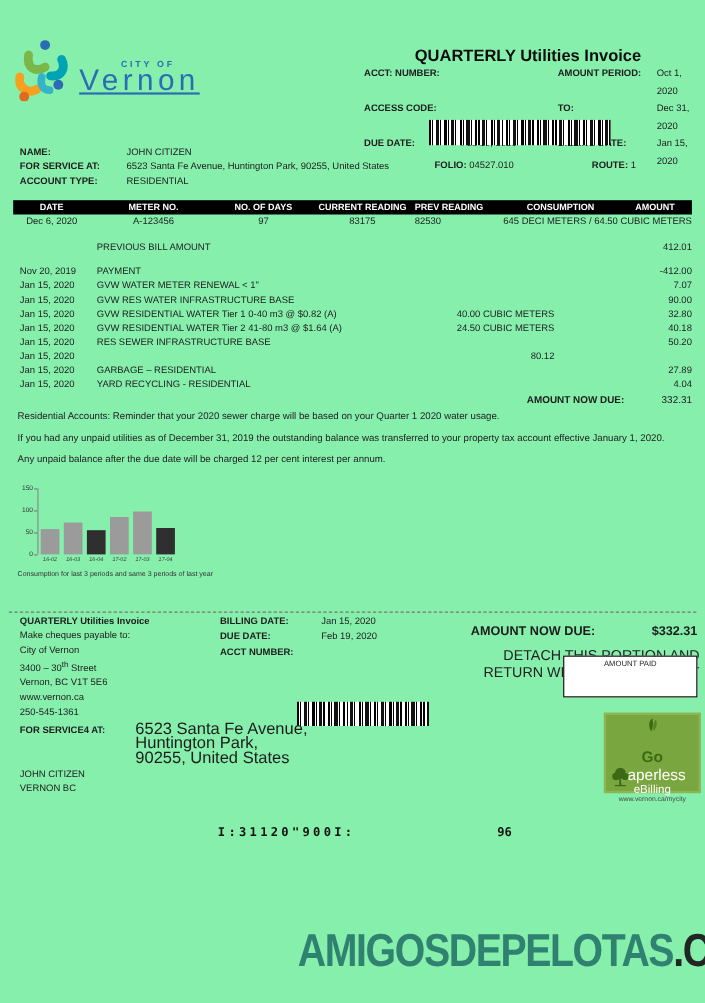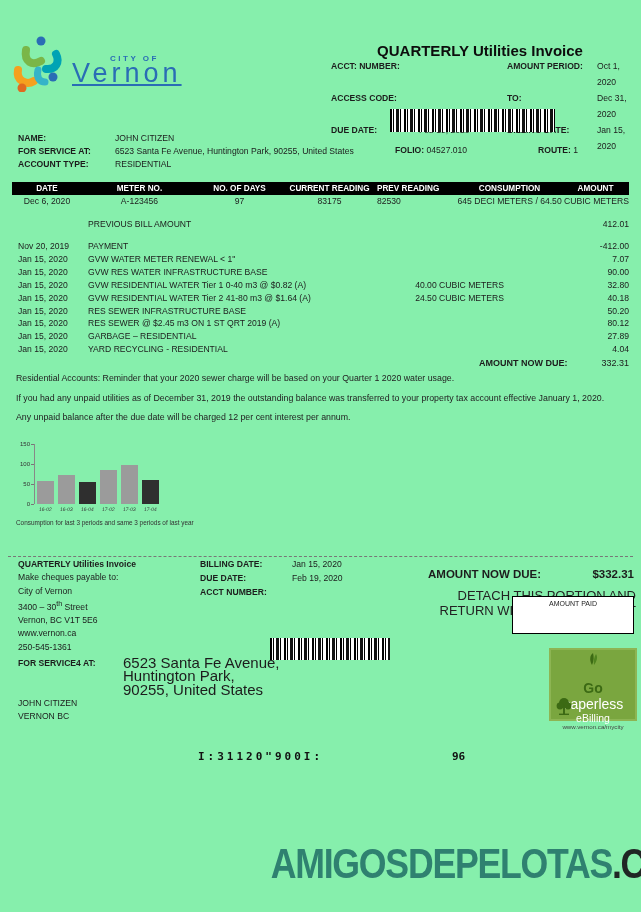--- a/index.html
+++ b/index.html
@@ -216,21 +216,20 @@
       <span class="a">40.18</span>
     </div>
     <div class="item">
       <span class="d">Jan 15, 2020</span>
       <span>RES SEWER INFRASTRUCTURE BASE</span>
       <span class="cons"></span>
       <span class="a">50.20</span>
     </div>
     <div class="item">
       <span class="d">Jan 15, 2020</span>
-      <span>RES SEWER @ $2.45 m3 ON 1 ST QRT 2019 (A)</span>
       <span class="cons"></span>
       <span class="a">80.12</span>
     </div>
     <div class="item">
       <span class="d">Jan 15, 2020</span>
       <span>GARBAGE – RESIDENTIAL</span>
       <span class="cons"></span>
       <span class="a">27.89</span>
     </div>
     <div class="item">

